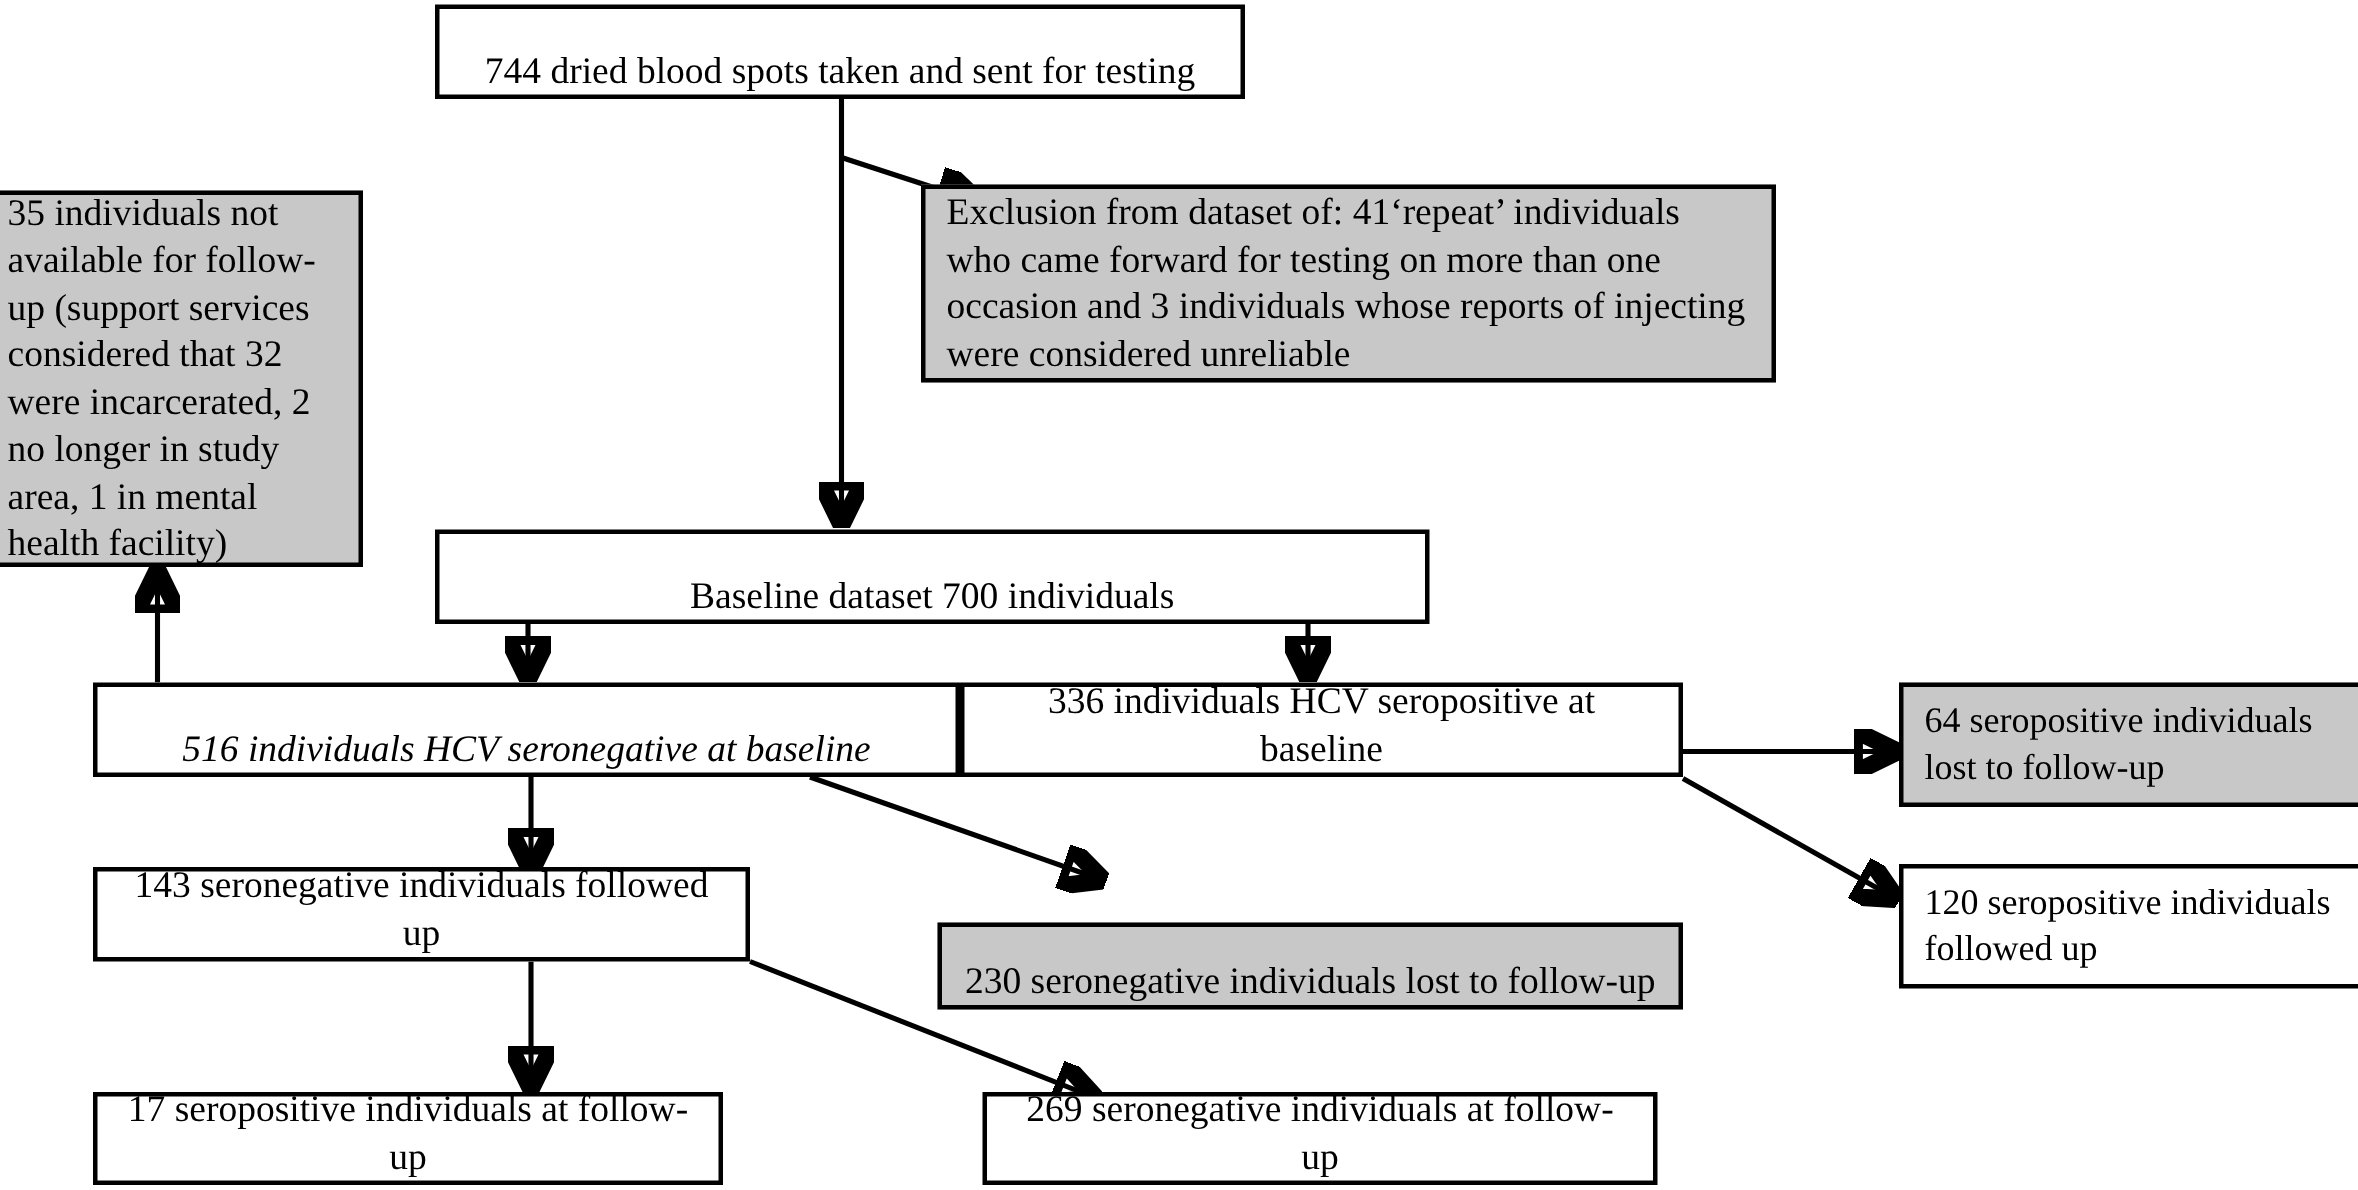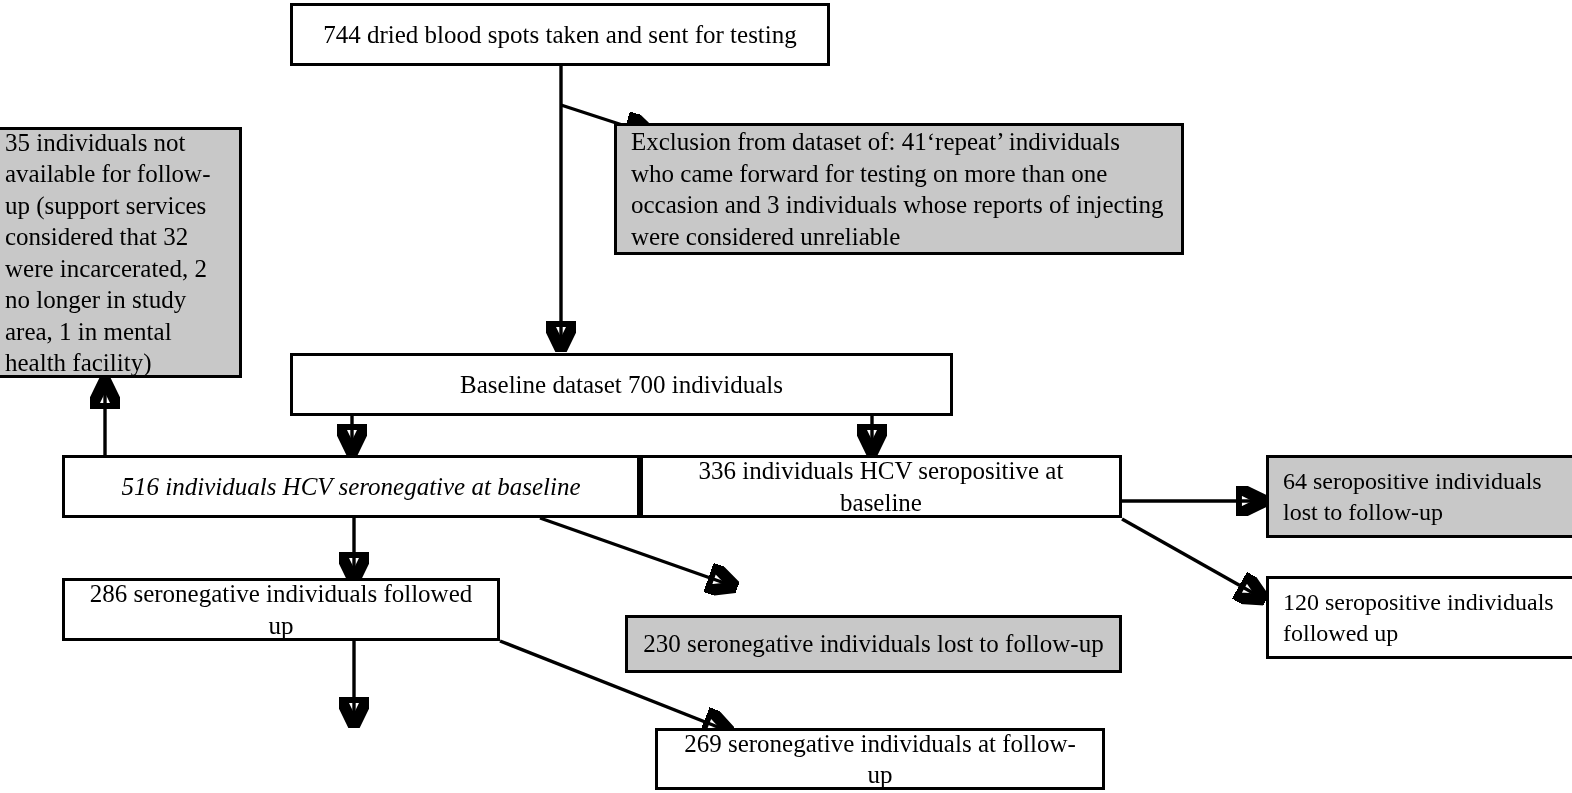--- a/index.html
+++ b/index.html
@@ -19,21 +19,21 @@
     position: absolute;
     box-sizing: border-box;
     border: 3px solid #000000;
     background: #ffffff;
     display: flex;
     align-items: center;
     color: #000000;
     line-height: 1.26;
   }
   .node.shaded { background: #c8c8c8; }
-  .node.center { justify-content: center; text-align: center; }
+  .node.center { justify-content: center; text-align: center; align-items: flex-end; }
   .node.left { justify-content: flex-start; text-align: left; }
   .node .txt {
     display: block;
     padding: 0 14px;
     font-size: 25px;
     white-space: pre-line;
   }
   .node.small .txt { font-size: 24px; }
   svg.links {
     position: absolute;
@@ -107,25 +107,28 @@
 
   <div class="node left shaded small" style="left:1266px; top:455px; width:320px; height:83px;">
     <span class="txt">64 seropositive individuals lost to follow-up</span>
   </div>
 
   <div class="node left small" style="left:1266px; top:576px; width:320px; height:83px;">
     <span class="txt">120 seropositive individuals followed up</span>
   </div>
 
   <div class="node center" style="left:62px; top:578px; width:438px; height:63px;">
-    <span class="txt">286 seronegative individuals followed up</span>
+    <span class="txt">143 seronegative individuals followed up</span>
   </div>
 
   <div class="node center shaded" style="left:625px; top:615px; width:497px; height:58px;">
     <span class="txt">230 seronegative individuals lost to follow-up</span>
   </div>
 
+  <div class="node center" style="left:62px; top:728px; width:420px; height:62px;">
+    <span class="txt">17 seropositive individuals at follow-up</span>
+  </div>
 
   <div class="node center" style="left:655px; top:728px; width:450px; height:62px;">
     <span class="txt">269 seronegative individuals at follow-up</span>
   </div>
 
 </div>
 
 </body></html>

